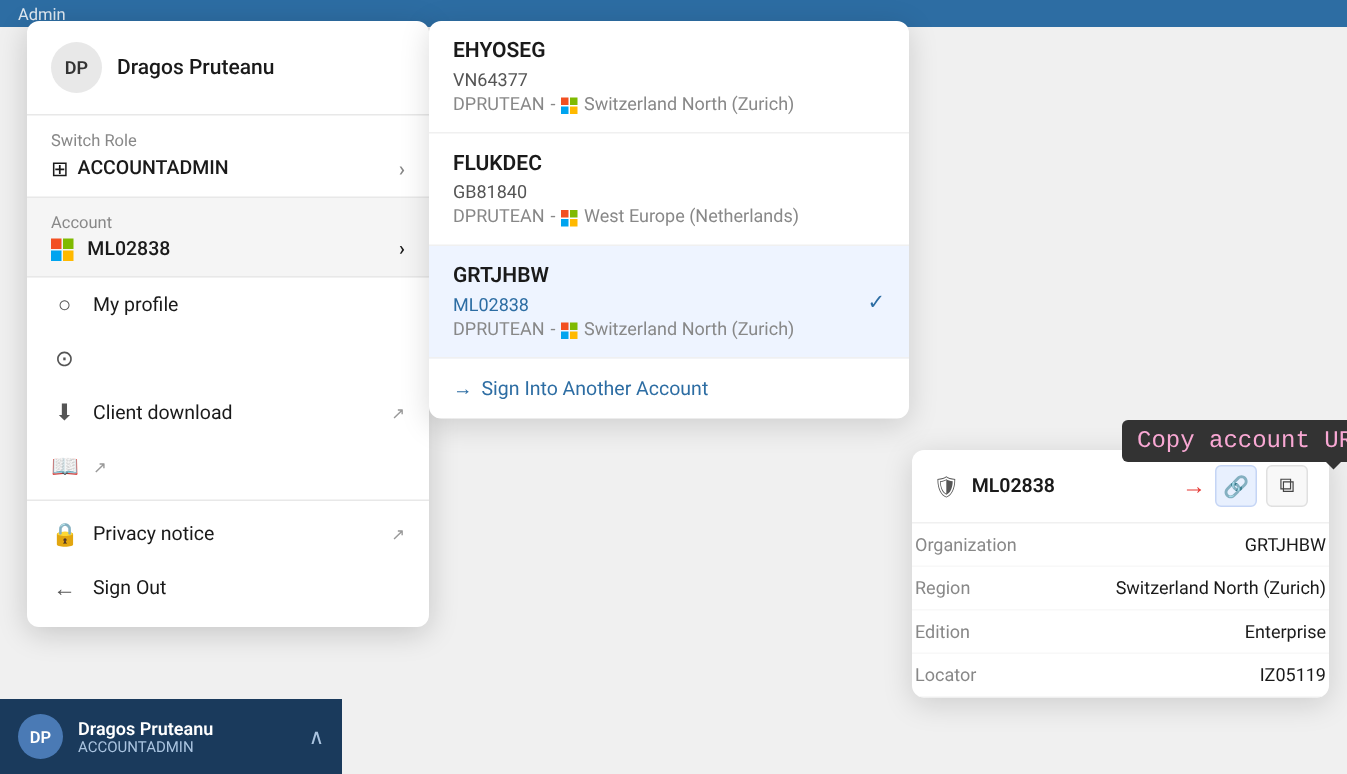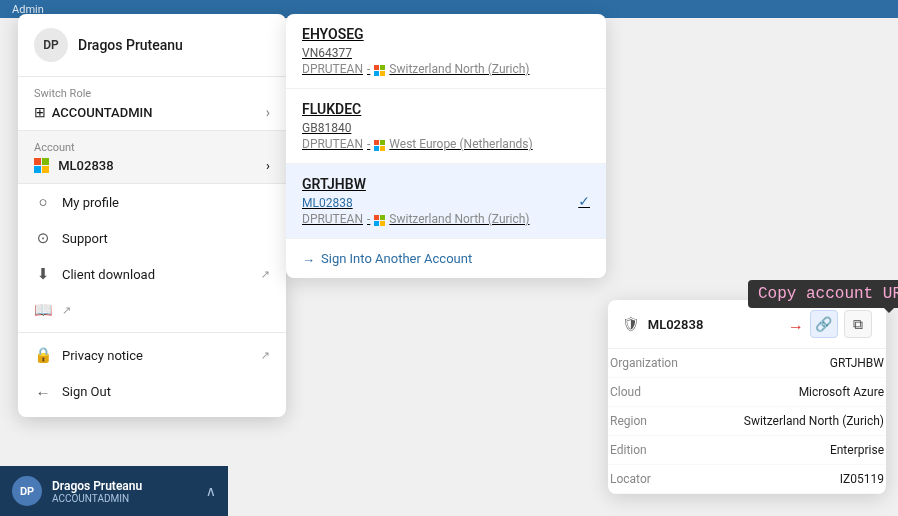--- a/index.html
+++ b/index.html
@@ -227,21 +227,20 @@
       border-radius: 8px;
       box-shadow: 0 4px 20px rgba(0,0,0,0.15);
       z-index: 10;
       overflow: hidden;
     }
 
     .account-list-item {
       padding: 12px 16px;
       border-bottom: 1px solid #f0f0f0;
       cursor: pointer;
-      text-decoration: underline;
     }
     .account-list-item.selected {
       background: #eef4ff;
     }
     .account-item-name {
       font-size: 14px;
       font-weight: 600;
       color: #1a1a1a;
       margin-bottom: 4px;
     }
@@ -428,21 +427,20 @@
       <span class="chevron">›</span>
     </div>
   </div>
 
   <div class="menu-item">
     <span class="item-icon">○</span>
     <span class="item-label">My profile</span>
   </div>
   <div class="menu-item">
     <span class="item-icon">⊙</span>
-    <span class="item-label">Support</span>
   </div>
   <div class="menu-item">
     <span class="item-icon">⬇</span>
     <span class="item-label">Client download</span>
     <span class="ext-icon">↗</span>
   </div>
   <div class="menu-item">
     <span class="item-icon">📖</span>
     <span class="ext-icon">↗</span>
   </div>
@@ -534,30 +532,20 @@
       <div class="action-btn active">🔗</div>
       <div class="action-btn">⧉</div>
     </div>
   </div>
 
   <div class="detail-row">
     <span class="detail-row-label">Organization</span>
     <span class="detail-row-value">GRTJHBW</span>
   </div>
   <div class="detail-row">
-    <span class="detail-row-label">Cloud</span>
-    <span class="detail-row-value">
-      <span class="ms-logo-sm">
-        <span class="ms-r"></span><span class="ms-g"></span>
-        <span class="ms-b"></span><span class="ms-y"></span>
-      </span>
-      Microsoft Azure
-    </span>
-  </div>
-  <div class="detail-row">
     <span class="detail-row-label">Region</span>
     <span class="detail-row-value">Switzerland North (Zurich)</span>
   </div>
   <div class="detail-row">
     <span class="detail-row-label">Edition</span>
     <span class="detail-row-value">Enterprise</span>
   </div>
   <div class="detail-row">
     <span class="detail-row-label">Locator</span>
     <span class="detail-row-value">IZ05119</span>

